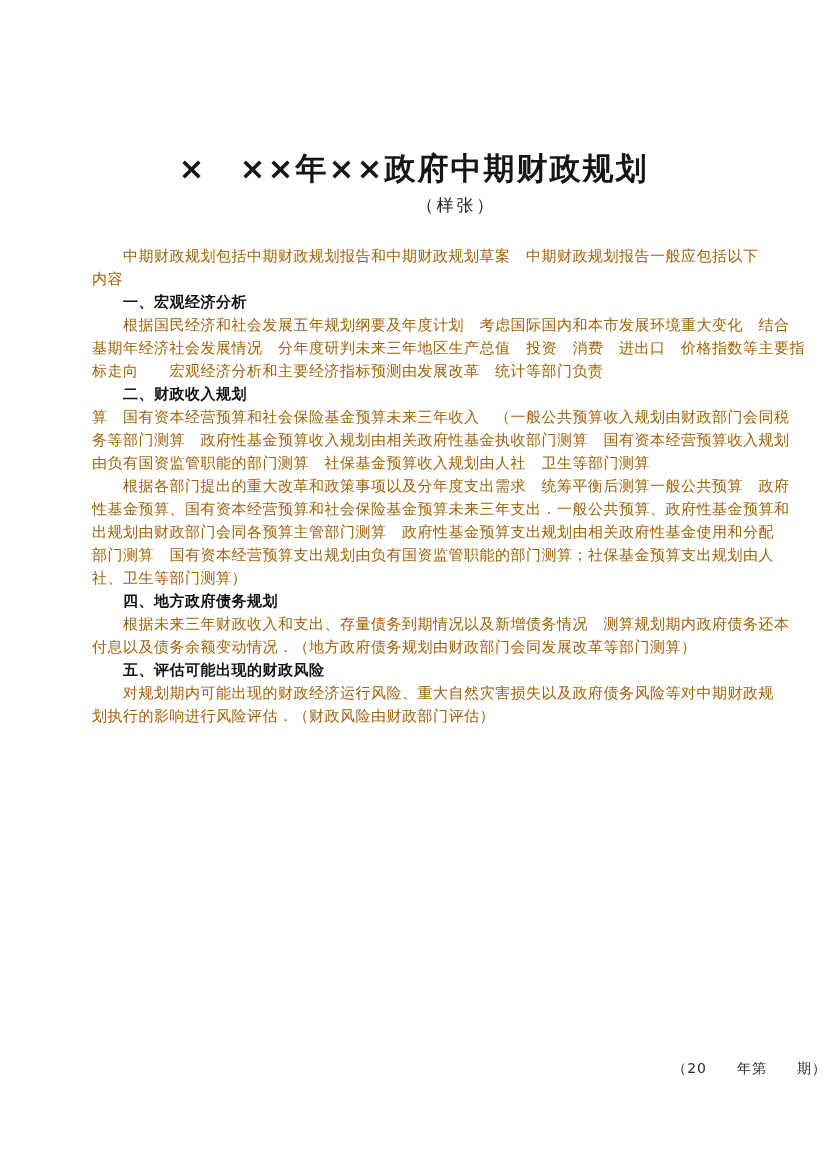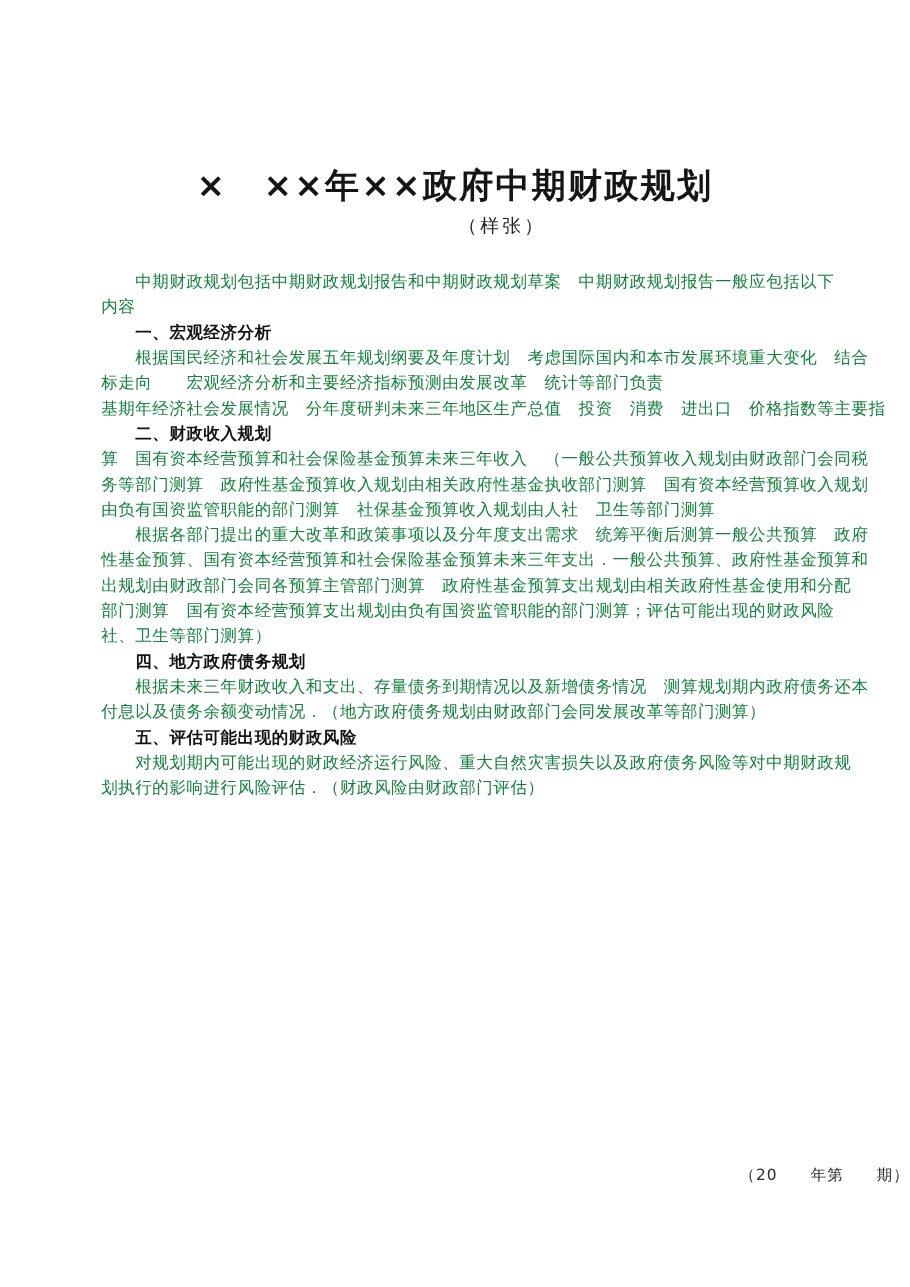--- a/index.html
+++ b/index.html
@@ -46,21 +46,21 @@
     top: 245px;
     left: 92px;
     width: 650px;
   }
   .body-line {
     font-size: 15px;
     line-height: 23px;
     height: 23px;
     white-space: pre;
     letter-spacing: 0.5px;
-    color: #15803d;
+    color: #a16207;
   }
   .body-line.heading {
     font-weight: bold;
     color: #121212;
   }
   .doc-footer {
     position: absolute;
     top: 1060px;
     left: 0;
     width: 100%;
@@ -79,30 +79,30 @@
   <div class="doc-title">×　××年××政府中期财政规划</div>
 
   <div class="doc-subtitle">（样张）</div>
 
   <div class="doc-body">
     <div id="body-lines">
         <div class="body-line">　　中期财政规划包括中期财政规划报告和中期财政规划草案　中期财政规划报告一般应包括以下</div>
         <div class="body-line">内容</div>
         <div class="body-line heading">　　一、宏观经济分析</div>
         <div class="body-line">　　根据国民经济和社会发展五年规划纲要及年度计划　考虑国际国内和本市发展环境重大变化　结合</div>
+        <div class="body-line">基期年经济社会发展情况　分年度研判未来三年地区生产总值　投资　消费　进出口　价格指数等主要指</div>
         <div class="body-line">标走向　　宏观经济分析和主要经济指标预测由发展改革　统计等部门负责</div>
-        <div class="body-line">基期年经济社会发展情况　分年度研判未来三年地区生产总值　投资　消费　进出口　价格指数等主要指</div>
         <div class="body-line heading">　　二、财政收入规划</div>
         <div class="body-line">算　国有资本经营预算和社会保险基金预算未来三年收入　（一般公共预算收入规划由财政部门会同税</div>
         <div class="body-line">务等部门测算　政府性基金预算收入规划由相关政府性基金执收部门测算　国有资本经营预算收入规划</div>
         <div class="body-line">由负有国资监管职能的部门测算　社保基金预算收入规划由人社　卫生等部门测算</div>
         <div class="body-line">　　根据各部门提出的重大改革和政策事项以及分年度支出需求　统筹平衡后测算一般公共预算　政府</div>
         <div class="body-line">性基金预算、国有资本经营预算和社会保险基金预算未来三年支出．一般公共预算、政府性基金预算和</div>
         <div class="body-line">出规划由财政部门会同各预算主管部门测算　政府性基金预算支出规划由相关政府性基金使用和分配</div>
-        <div class="body-line">部门测算　国有资本经营预算支出规划由负有国资监管职能的部门测算；评估可能出现的财政风险</div>
+        <div class="body-line">部门测算　国有资本经营预算支出规划由负有国资监管职能的部门测算；社保基金预算支出规划由人</div>
         <div class="body-line">社、卫生等部门测算）</div>
         <div class="body-line heading">　　四、地方政府债务规划</div>
         <div class="body-line">　　根据未来三年财政收入和支出、存量债务到期情况以及新增债务情况　测算规划期内政府债务还本</div>
         <div class="body-line">付息以及债务余额变动情况．（地方政府债务规划由财政部门会同发展改革等部门测算）</div>
         <div class="body-line heading">　　五、评估可能出现的财政风险</div>
         <div class="body-line">　　对规划期内可能出现的财政经济运行风险、重大自然灾害损失以及政府债务风险等对中期财政规</div>
         <div class="body-line">划执行的影响进行风险评估．（财政风险由财政部门评估）</div>
       </div>
   </div>
 

